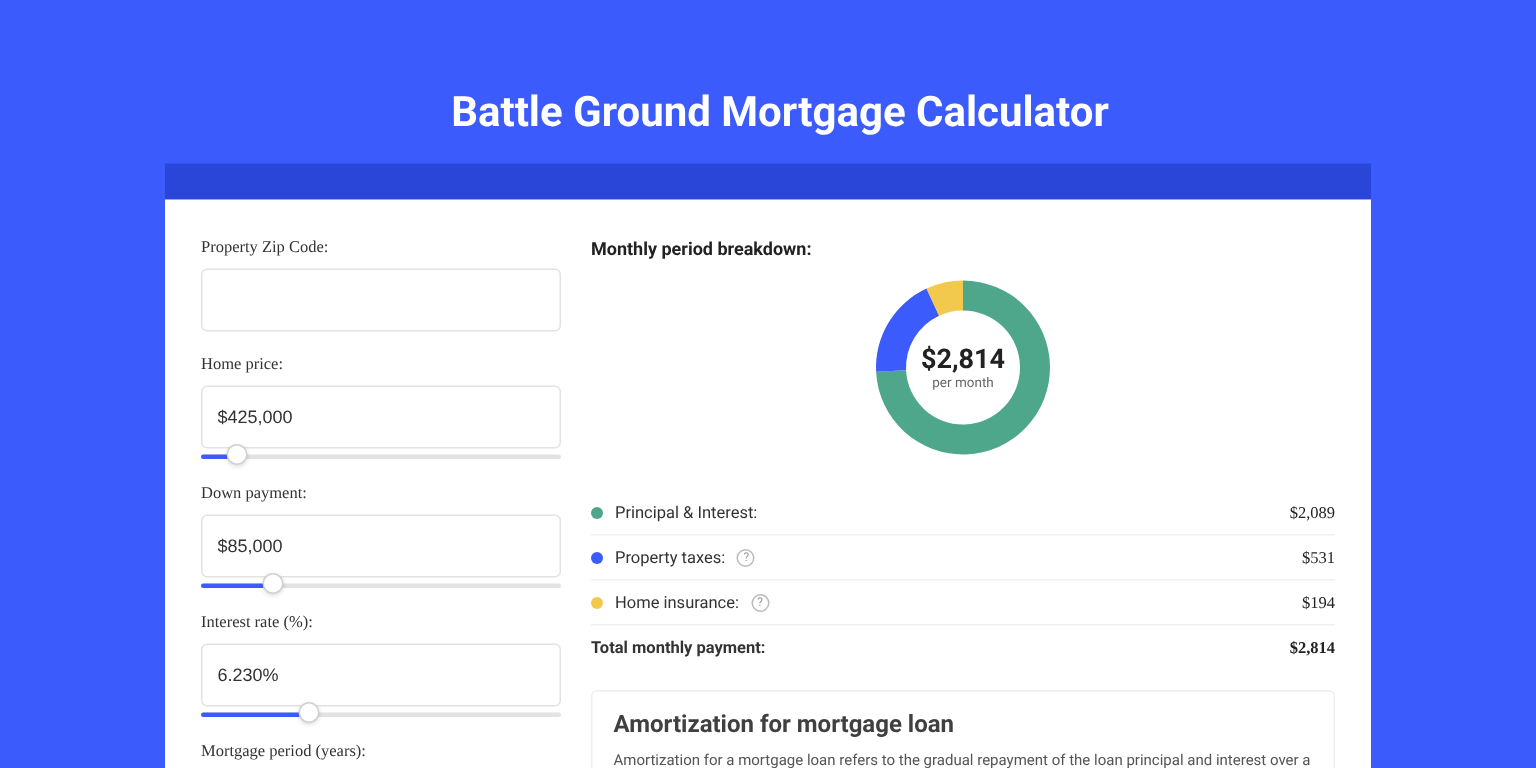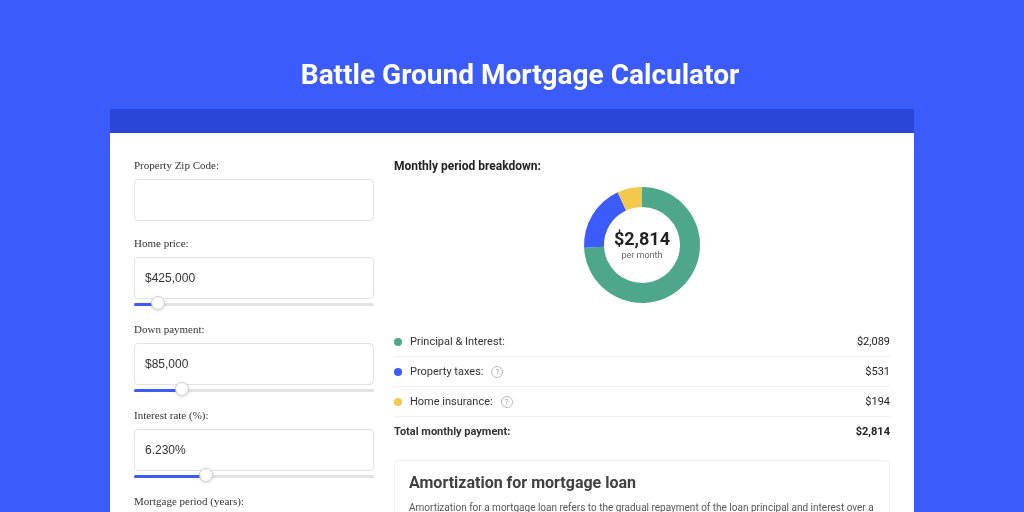--- a/index.html
+++ b/index.html
@@ -135,21 +135,21 @@
   }
   .legend-row:first-of-type { border-top: none; }
   .legend-left { display: flex; align-items: center; gap: 8px; }
   .legend-dot {
     width: 8px;
     height: 8px;
     border-radius: 50%;
     display: inline-block;
   }
   .legend-label { color: #333; }
-  .legend-val { color: #222; font-weight: 400; }
+  .legend-val { color: #222; font-weight: 400; font-family: Liberation Serif, serif; }
   .legend-row.total .legend-label { font-weight: 700; }
   .legend-row.total .legend-val { font-weight: 700; }
   .info-circle {
     display: inline-flex;
     width: 12px;
     height: 12px;
     border: 1px solid #bbb;
     border-radius: 50%;
     align-items: center;
     justify-content: center;

